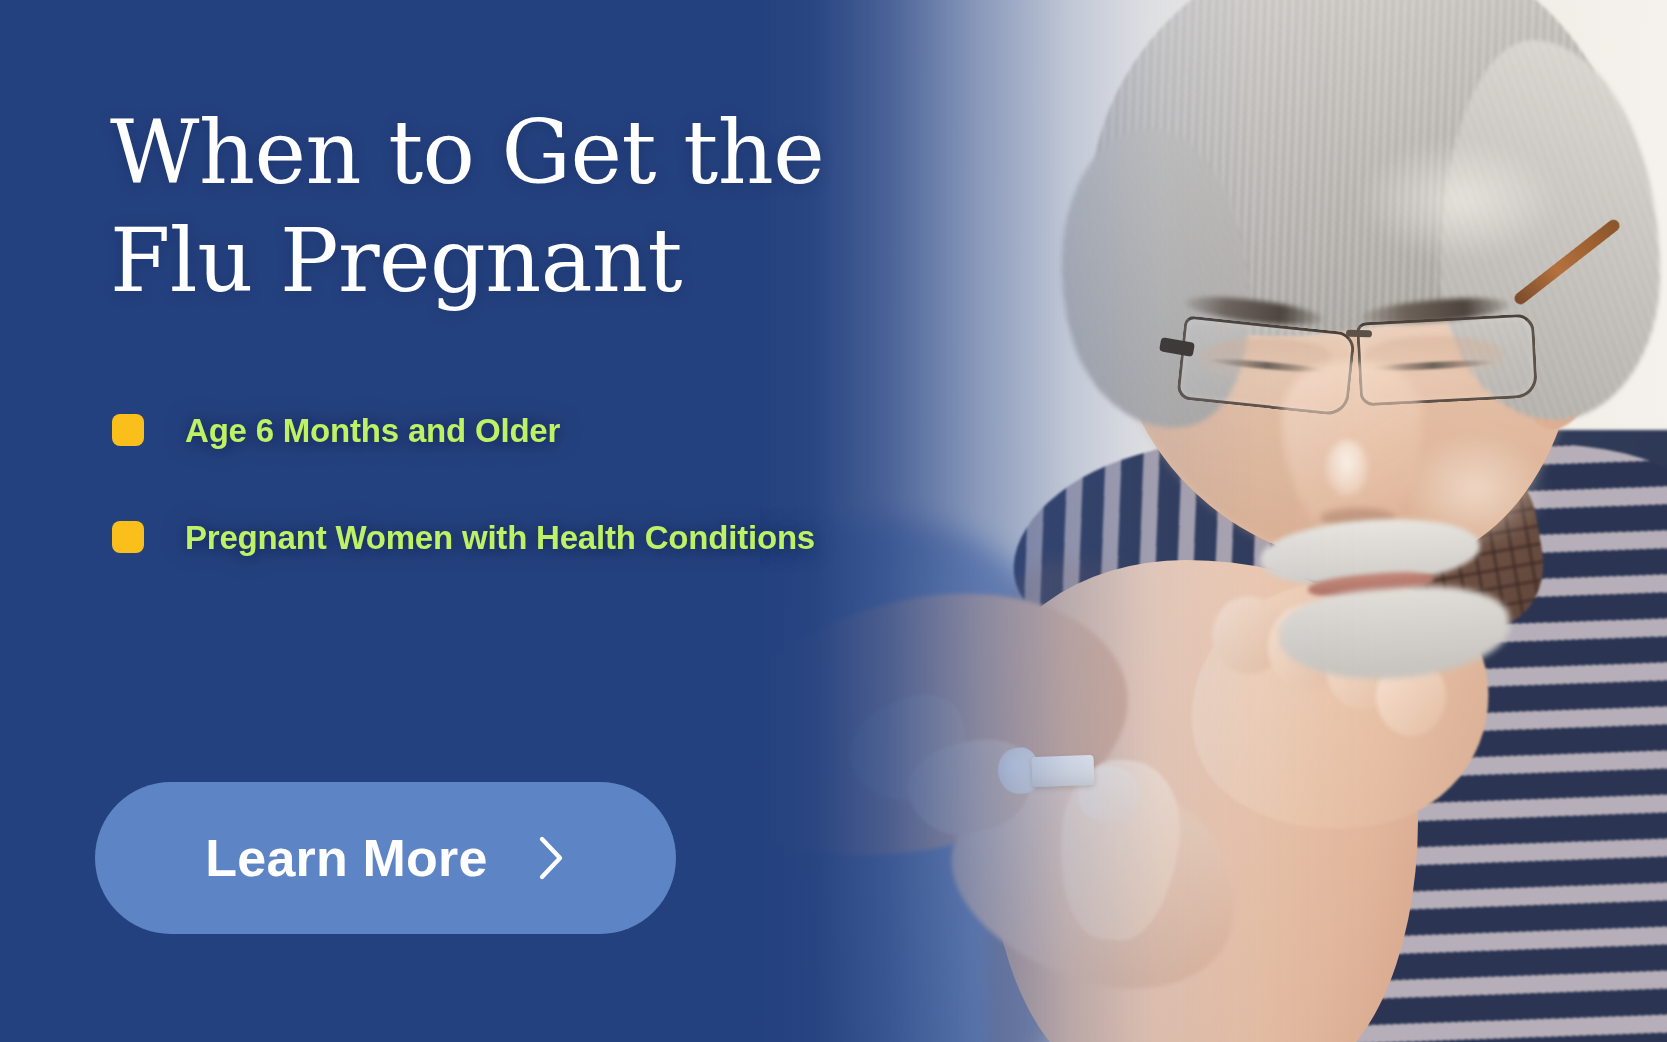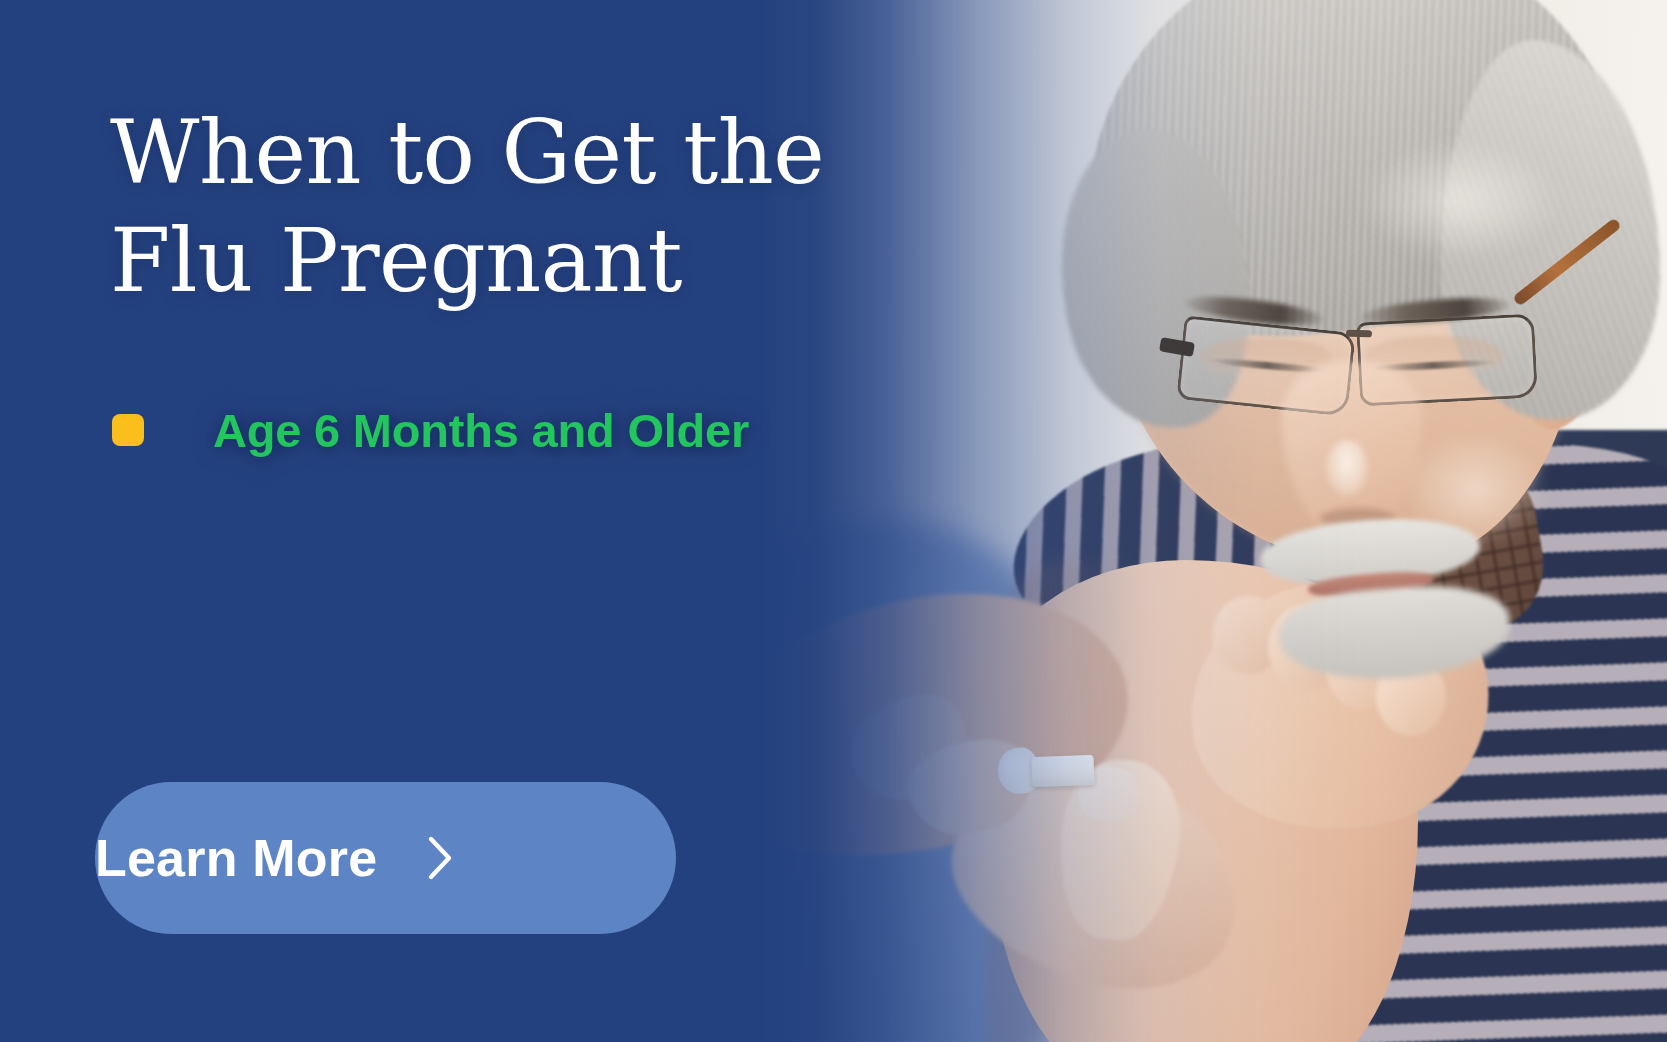--- a/index.html
+++ b/index.html
@@ -417,41 +417,40 @@
     margin-bottom:63px;
   }
   .bullet-marker {
     flex:0 0 auto;
     width:32px; height:32px;
     background:#fbbf1c;
     border-radius:8px;
     margin-right:41px;
   }
   .bullet-label {
-    color:#22c55e;
+    color:#bef264;
     font-family:"Liberation Sans", sans-serif;
     font-weight:700;
-    font-size:47px;
+    font-size:33px;
     line-height:1;
     letter-spacing:-.2px;
     white-space:nowrap;
     text-shadow:0 2px 12px rgba(18,34,76,.55), 0 0 26px rgba(18,34,76,.35);
-    margin-left:28px;
   }
 
   .cta-button {
     position:absolute;
     left:95px; top:766px;
     width:581px; height:152px;
     background:#5d84c4;
     border:none;
     border-radius:76px;
     display:flex;
     align-items:center;
-    justify-content:flex-start;
+    justify-content:center;
     cursor:pointer;
     gap:48px;
   }
   .cta-label {
     color:#ffffff;
     font-family:"Liberation Sans", sans-serif;
     font-weight:700;
     font-size:52px;
     letter-spacing:.2px;
     line-height:1;
@@ -536,20 +535,24 @@
 
     <h1 class="headline">
       <span class="headline-line">When to Get the</span>
       <span class="headline-line">Flu Pregnant</span>
     </h1>
 
     <ul class="bullets">
       <li class="bullet-row">
         <span class="bullet-marker"></span>
         <span class="bullet-label">Age 6 Months and Older</span>
+      </li>
+      <li class="bullet-row">
+        <span class="bullet-marker"></span>
+        <span class="bullet-label">Pregnant Women with Health Conditions</span>
       </li>
     </ul>
 
     <button class="cta-button">
       <span class="cta-label">Learn More</span>
       <span class="cta-chevron">
         <svg width="30" height="46" viewBox="0 0 30 46" fill="none" xmlns="http://www.w3.org/2000/svg" aria-hidden="true">
           <path d="M6 4 L24 23 L6 42" stroke="#ffffff" stroke-width="4.4" stroke-linecap="round" stroke-linejoin="round"></path>
         </svg>
       </span>

